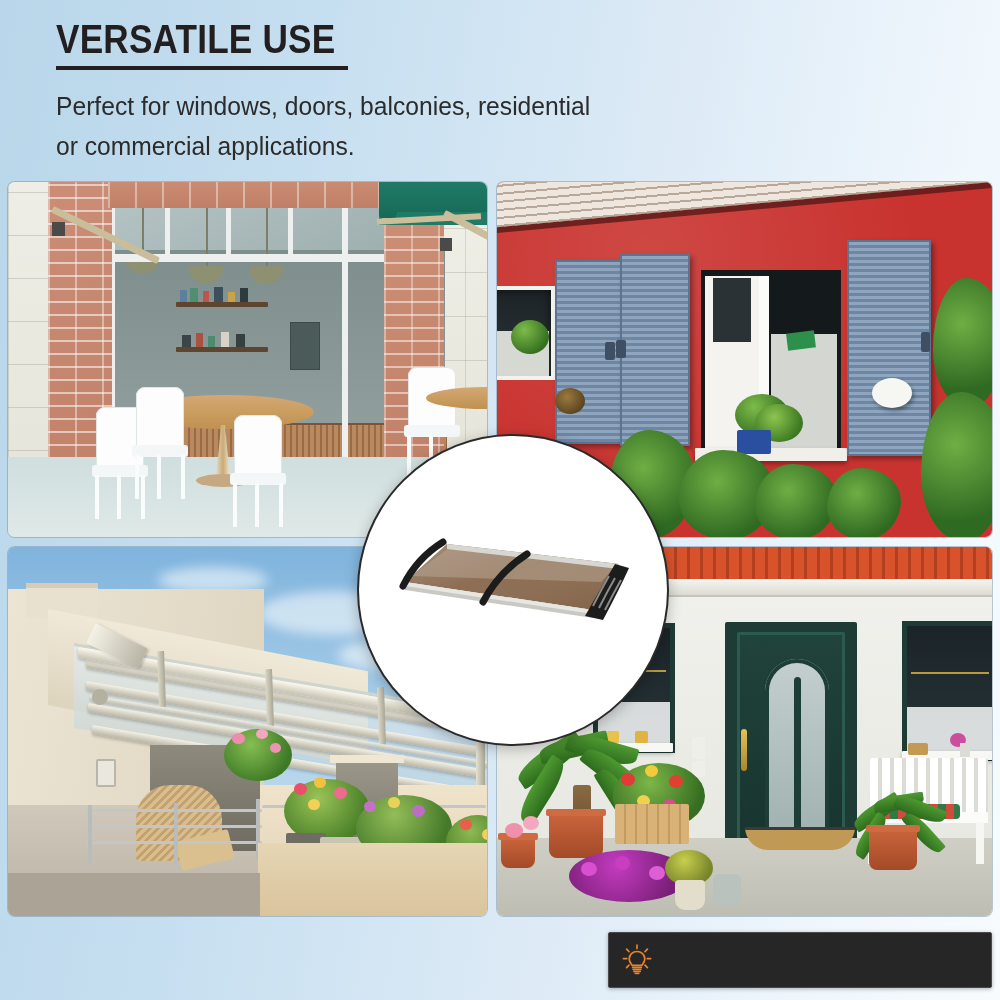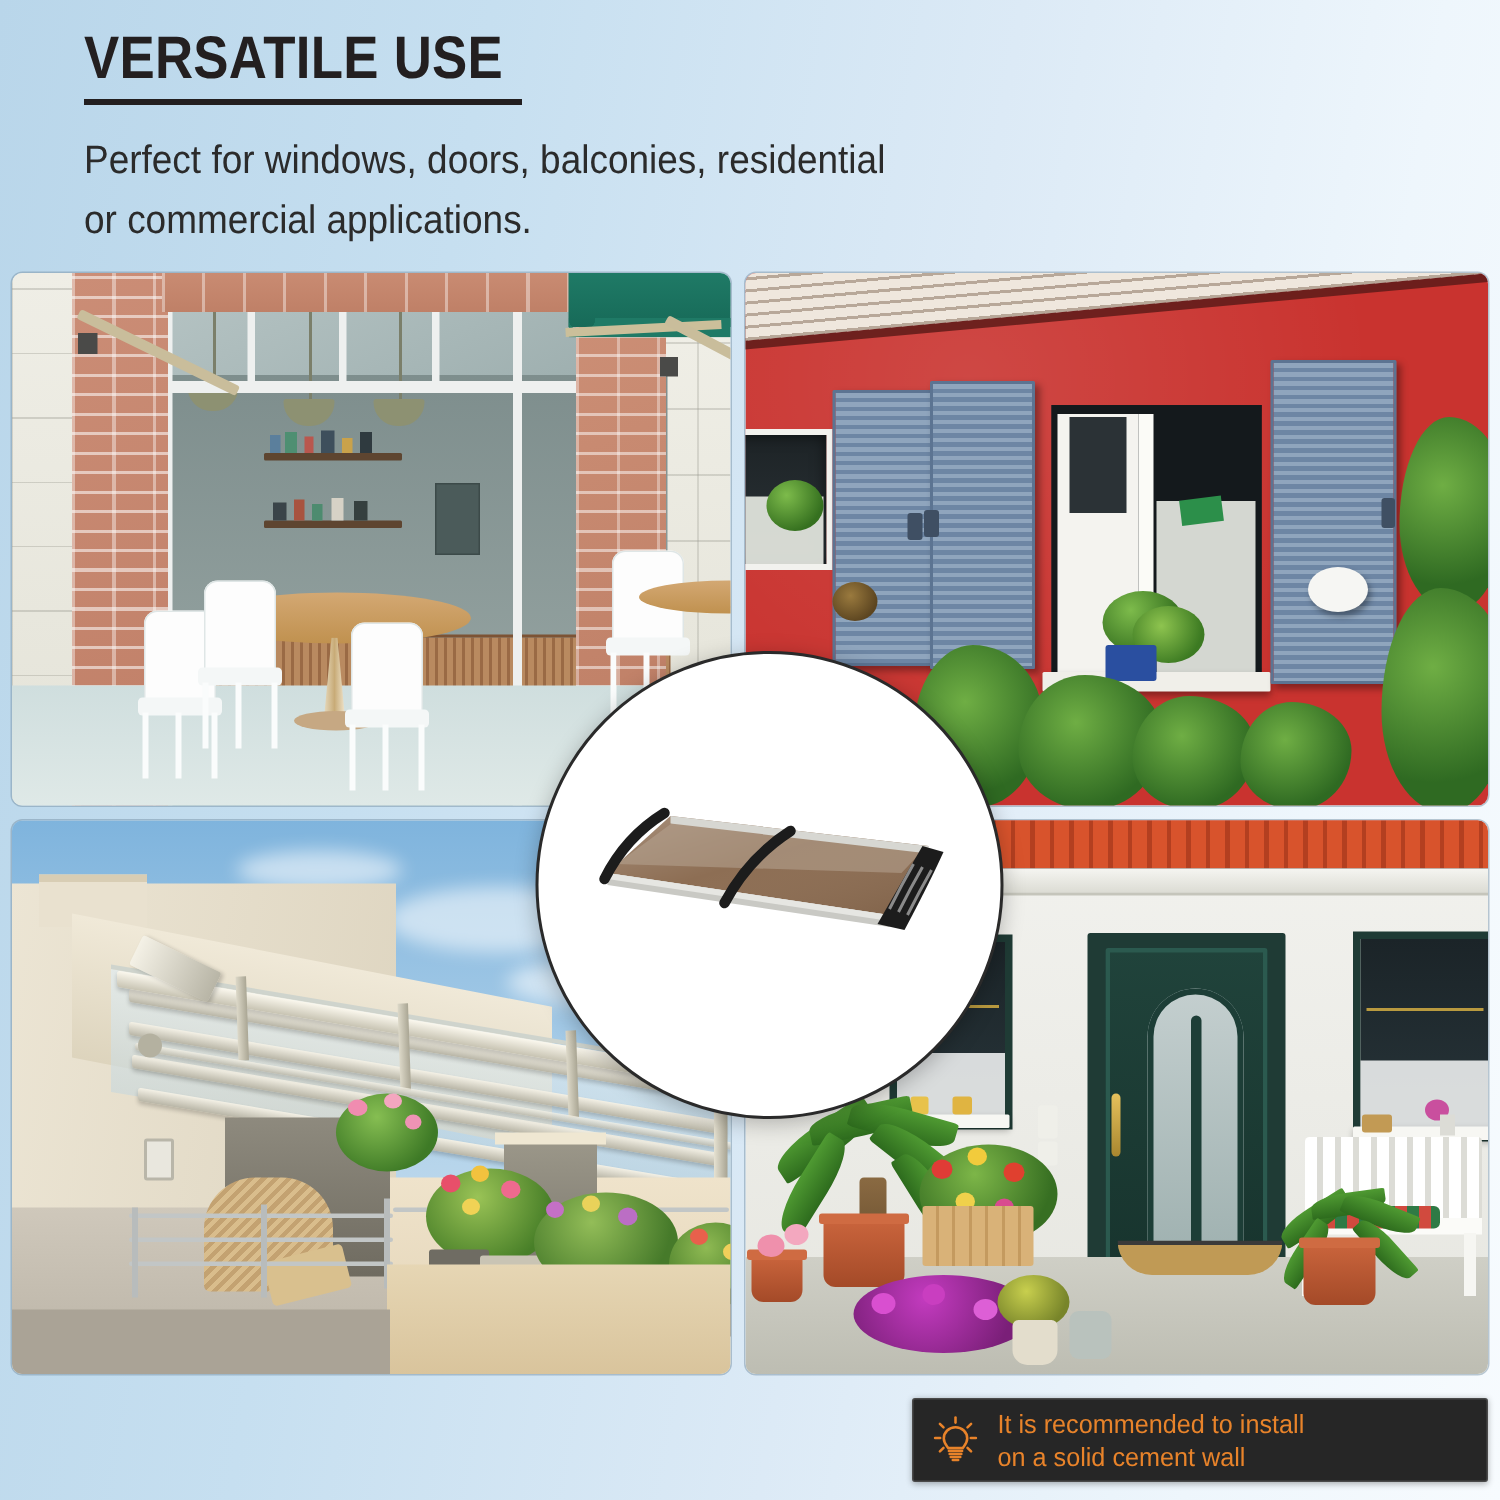--- a/index.html
+++ b/index.html
@@ -785,17 +785,13 @@
         <path d="M15 2 L15 5.4"></path>
         <path d="M4.6 6.2 L7 8.6"></path>
         <path d="M25.4 6.2 L23 8.6"></path>
         <path d="M1.4 15.6 L4.8 15.6"></path>
         <path d="M25.2 15.6 L28.6 15.6"></path>
         <path d="M4.6 24.6 L7 22.2"></path>
         <path d="M25.4 24.6 L23 22.2"></path>
       </g>
     </svg>
   </div>
-  <div>
-    <div class="note-text">It is recommended to install</div>
-    <div class="note-text">on a solid cement wall</div>
-  </div>
 </div>
 
 </body></html>

